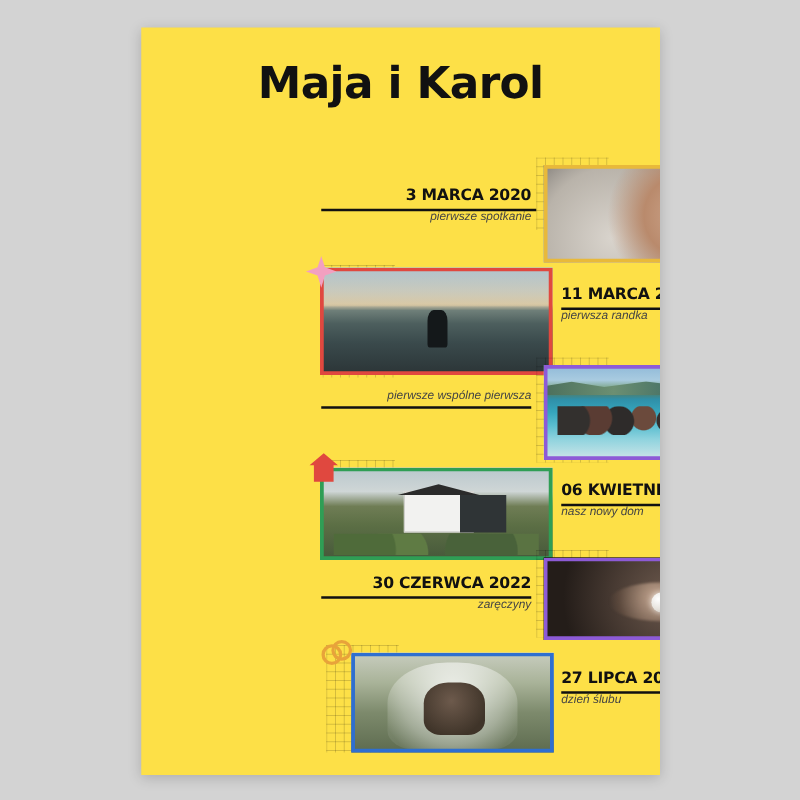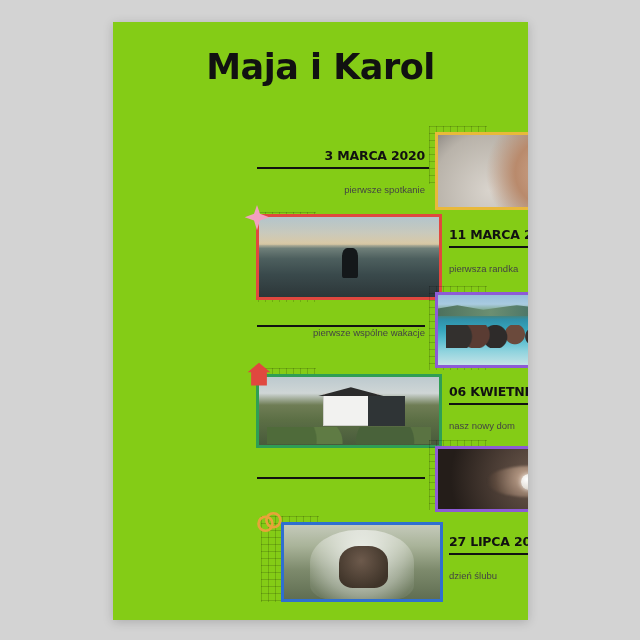--- a/index.html
+++ b/index.html
@@ -17,21 +17,21 @@
     position: relative;
     width: 640px;
     height: 640px;
   }
   .poster {
     position: absolute;
     left: 113px;
     top: 22px;
     width: 415px;
     height: 598px;
-    background: #84cc16;
+    background: #fde047;
     box-shadow: 0 2px 10px rgba(0,0,0,0.18);
     overflow: hidden;
   }
 
   
   .header {
     position: absolute;
     left: 0;
     top: 28px;
     width: 415px;
@@ -77,22 +77,23 @@
     font-weight: bold;
     font-size: 12.5px;
     color: #111111;
     letter-spacing: -0.2px;
     white-space: nowrap;
   }
   .caption {
     font-family: "Liberation Sans", sans-serif;
     font-size: 9.5px;
     color: #444444;
-    margin-top: 21px;
+    margin-top: 5px;
     white-space: nowrap;
+    font-style: italic;
   }
   .rule {
     position: absolute;
     height: 2px;
     background: #111111;
   }
   .right .date, .right .caption { text-align: right; }
   .left .date, .left .caption { text-align: left; }
 
   
@@ -301,21 +302,21 @@
     </div>
     <div class="rule" style="left:336px; top:224px; width:168px;"></div>
 
     <div class="grid" style="left:316px; top:264px; width:58px; height:84px;"></div>
     <div class="photo img-sea" style="left:322px; top:270px; width:186px; height:76px;">
       <div class="inner"></div>
     </div>
     <div class="frame" style="left:322px; top:270px; width:186px; height:76px; box-shadow: inset 0 0 0 3px #8d5bd6;"></div>
 
     <div class="txtblock right" style="left:140px; top:284px; width:172px;">
-      <div class="caption" style="white-space:normal; line-height:1.25;">pierwsze wspólne wakacje</div>
+      <div class="caption" style="white-space:normal; line-height:1.25;">pierwsze wspólne pierwsza</div>
     </div>
     <div class="rule" style="left:144px; top:303px; width:168px;"></div>
 
     <div class="grid" style="left:145px; top:346px; width:58px; height:76px;"></div>
     <div class="photo img-house" style="left:143px; top:352px; width:186px; height:74px;">
       <div class="inner">
         <div class="house-dark"></div>
         <div class="house-bush"></div>
       </div>
     </div>
@@ -331,20 +332,24 @@
     <div class="rule" style="left:336px; top:381px; width:170px;"></div>
 
     <div class="grid" style="left:316px; top:418px; width:58px; height:70px;"></div>
     <div class="photo img-ring" style="left:322px; top:424px; width:184px; height:66px;">
       <div class="inner">
           <div class="ring-gem"></div>
         </div>
     </div>
     <div class="frame" style="left:322px; top:424px; width:184px; height:66px; box-shadow: inset 0 0 0 3px #8d5bd6;"></div>
 
+    <div class="txtblock right" style="left:140px; top:436px; width:172px;">
+      <div class="date">30 CZERWCA 2022</div>
+      <div class="caption">zaręczyny</div>
+    </div>
     <div class="rule" style="left:144px; top:455px; width:168px;"></div>
 
     <div class="grid" style="left:148px; top:494px; width:58px; height:86px;"></div>
     <div class="photo img-wedding" style="left:168px; top:500px; width:162px; height:80px;">
       <div class="inner"></div>
     </div>
     <div class="frame" style="left:168px; top:500px; width:162px; height:80px; box-shadow: inset 0 0 0 3px #2f6fd0;"></div>
     <svg class="sticker" style="left:142px; top:486px;" viewBox="0 0 32 32">
       <circle cx="12" cy="18" r="8" fill="none" stroke="#e8a33a" stroke-width="3"></circle>
       <circle cx="21" cy="14" r="8" fill="none" stroke="#e8a33a" stroke-width="3"></circle>

